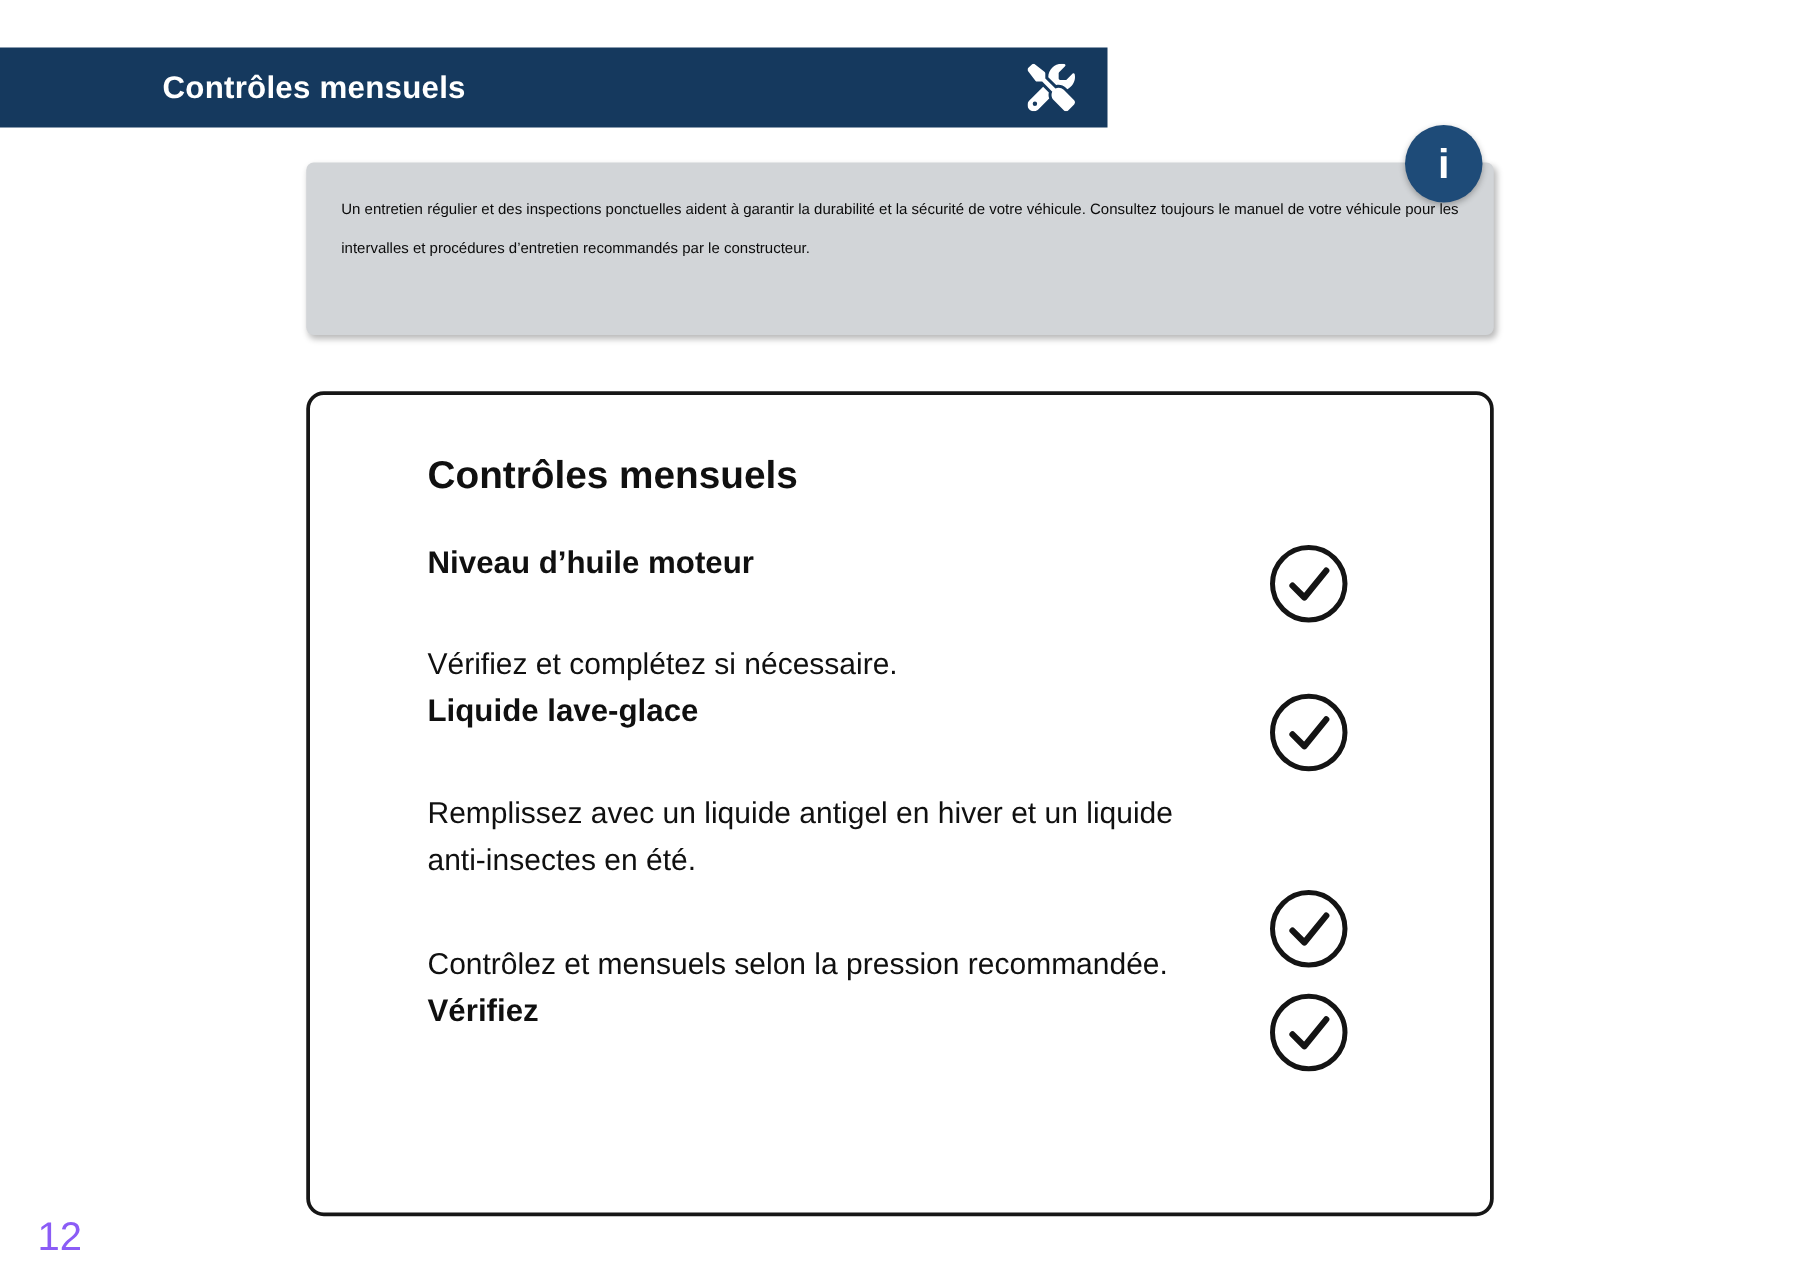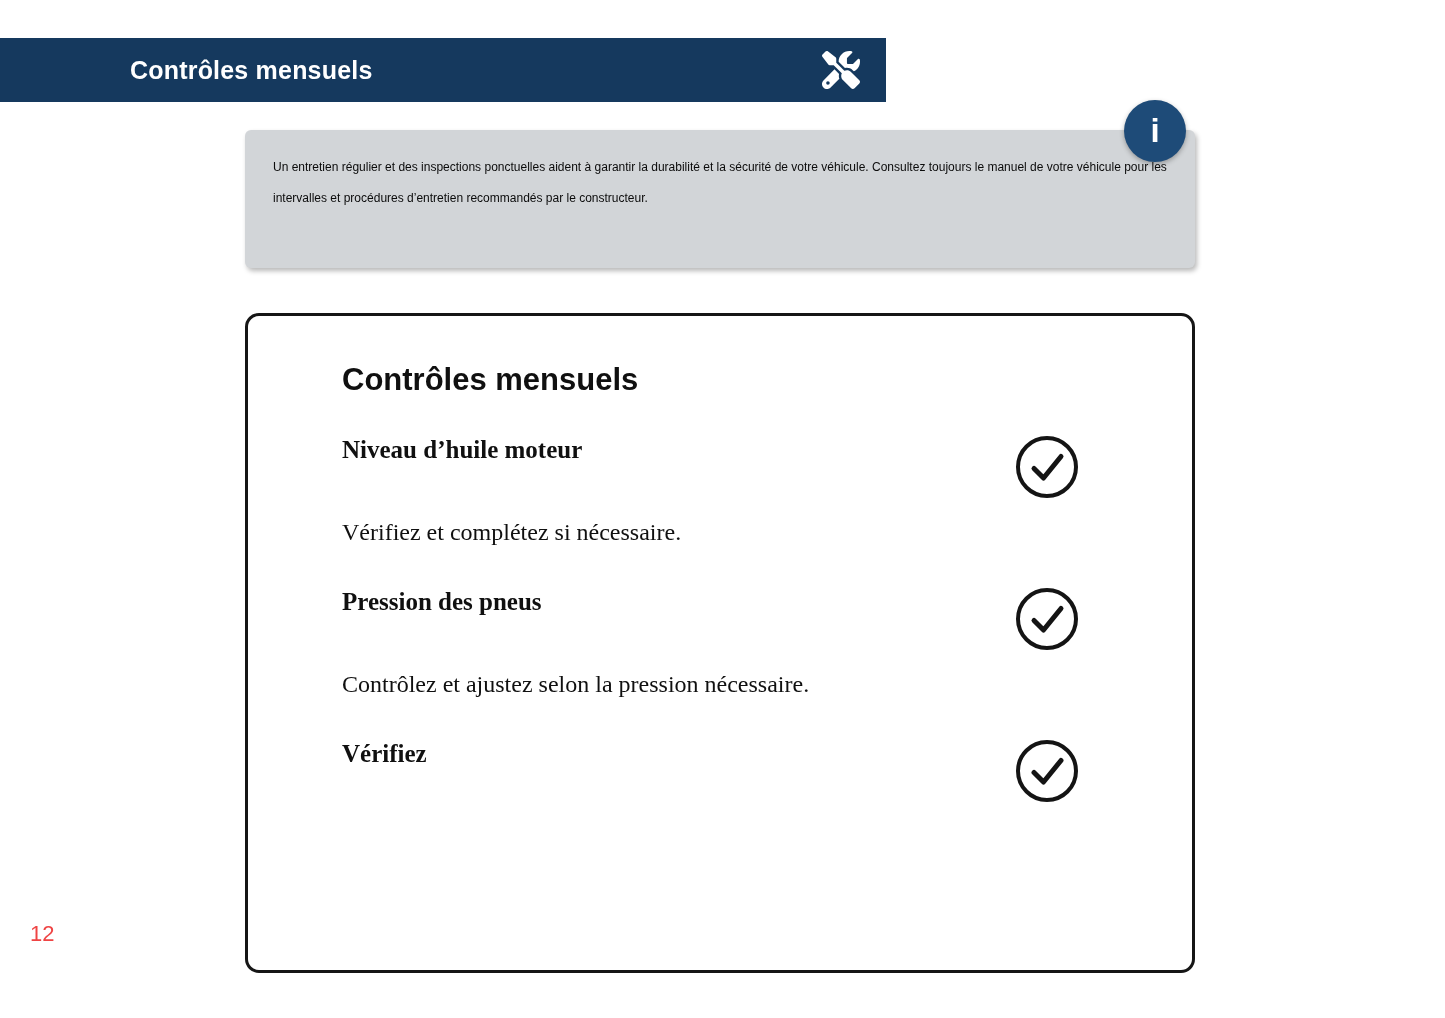--- a/index.html
+++ b/index.html
@@ -63,35 +63,34 @@
     padding: 46px 0 0 94px;
     z-index: 1;
   }
   .checklist-title {
     font-size: 31px;
     font-weight: bold;
     margin-bottom: 34px;
     color: #101010;
   }
   .checklist-items {
-    display: flex; flex-direction: column; gap: 33px;
+    display: flex; flex-direction: column; 
     padding-right: 112px;
-    font-family: Liberation Serif, serif;
   }
   .check-item { display: flex; justify-content: space-between; align-items: flex-start; }
   .check-item .texts { width: 600px; }
   .item-title { font-size: 25px; font-weight: bold; line-height: 36px; color: #101010; }
   .item-desc { font-size: 24px; line-height: 38px; color: #101010; margin-top: 45px; }
   .check-icon { width: 66px; height: 66px; flex: 0 0 66px; margin-top: 2px; }
 
   .page-number {
     position: absolute;
-    left: 30px; top: 921px;
-    font-size: 22px;
-    color: #ef4444;
+    left: 30px; top: 971px;
+    font-size: 32px;
+    color: #8b5cf6;
   }
 </style>
 </head>
 <body>
 
 <div class="header-bar">
   <span class="header-title">Contrôles mensuels</span>
   <svg class="tools-icon" viewBox="0 0 512 512" aria-hidden="true">
     <path fill="#ffffff" d="M78.6 5C69.1-2.4 55.6-1.5 47 7L7 47c-8.5 8.5-9.4 22-2.1 31.6l80 104c4.5 5.9 11.6 9.4 19 9.4h54.1l109 109c-14.7 29-10 65.4 14.3 89.6l112 112c12.5 12.5 32.8 12.5 45.3 0l64-64c12.5-12.5 12.5-32.8 0-45.3l-112-112c-24.2-24.2-60.6-29-89.6-14.3l-109-109V104c0-7.5-3.5-14.5-9.4-19L78.6 5zM19.9 396.1C7.2 408.8 0 426.1 0 444.1C0 481.6 30.4 512 67.9 512c18 0 35.3-7.2 48-19.9L233.7 374.3c-7.8-20.9-9-43.6-3.6-65.1l-61.7-61.7L19.9 396.1zM512 144c0-10.5-1.1-20.7-3.2-30.5c-2.4-11.2-16.1-14.1-24.2-6l-63.9 63.9c-3 3-7.1 4.7-11.3 4.7H352c-8.8 0-16-7.2-16-16V102.6c0-4.2 1.7-8.3 4.7-11.3l63.9-63.9c8.1-8.1 5.2-21.8-6-24.2C388.7 1.1 378.5 0 368 0C288.5 0 224 64.5 224 144l0 .8 85.3 85.3c36-9.1 75.8 .5 104 28.7L429 274.5c49-23 83-72.8 83-130.5zM56 432a24 24 0 1 1 48 0 24 24 0 1 1 -48 0z"></path>
   </svg>
@@ -112,25 +111,34 @@
     <div class="texts">
       <div class="item-title">Niveau d’huile moteur</div>
       <div class="item-desc">Vérifiez et complétez si nécessaire.</div>
     </div>
     <svg class="check-icon" viewBox="0 0 66 66" aria-hidden="true">
       <circle cx="33" cy="33" r="29" fill="none" stroke="#141414" stroke-width="4"></circle>
       <path d="M20 34.5 L29.5 44 L47 22.5" fill="none" stroke="#141414" stroke-width="5" stroke-linecap="round" stroke-linejoin="round"></path>
     </svg>
   </div>
 
+  <div class="check-item">
+    <div class="texts">
+      <div class="item-title">Liquide lave-glace</div>
+      <div class="item-desc">Remplissez avec un liquide antigel en hiver et un liquide anti-insectes en été.</div>
+    </div>
+    <svg class="check-icon" viewBox="0 0 66 66" aria-hidden="true">
+      <circle cx="33" cy="33" r="29" fill="none" stroke="#141414" stroke-width="4"></circle>
+      <path d="M20 34.5 L29.5 44 L47 22.5" fill="none" stroke="#141414" stroke-width="5" stroke-linecap="round" stroke-linejoin="round"></path>
+    </svg>
+  </div>
 
   <div class="check-item">
     <div class="texts">
-      <div class="item-title">Pression des pneus</div>
-      <div class="item-desc">Contrôlez et ajustez selon la pression nécessaire.</div>
+      <div class="item-desc">Contrôlez et mensuels selon la pression recommandée.</div>
     </div>
     <svg class="check-icon" viewBox="0 0 66 66" aria-hidden="true">
       <circle cx="33" cy="33" r="29" fill="none" stroke="#141414" stroke-width="4"></circle>
       <path d="M20 34.5 L29.5 44 L47 22.5" fill="none" stroke="#141414" stroke-width="5" stroke-linecap="round" stroke-linejoin="round"></path>
     </svg>
   </div>
 
   <div class="check-item">
     <div class="texts">
       <div class="item-title">Vérifiez</div>

